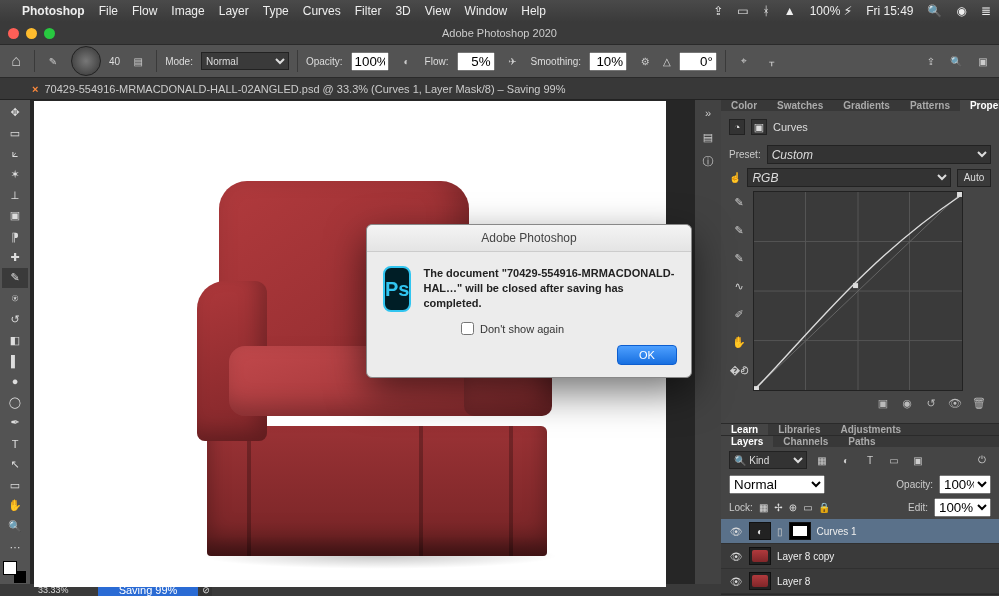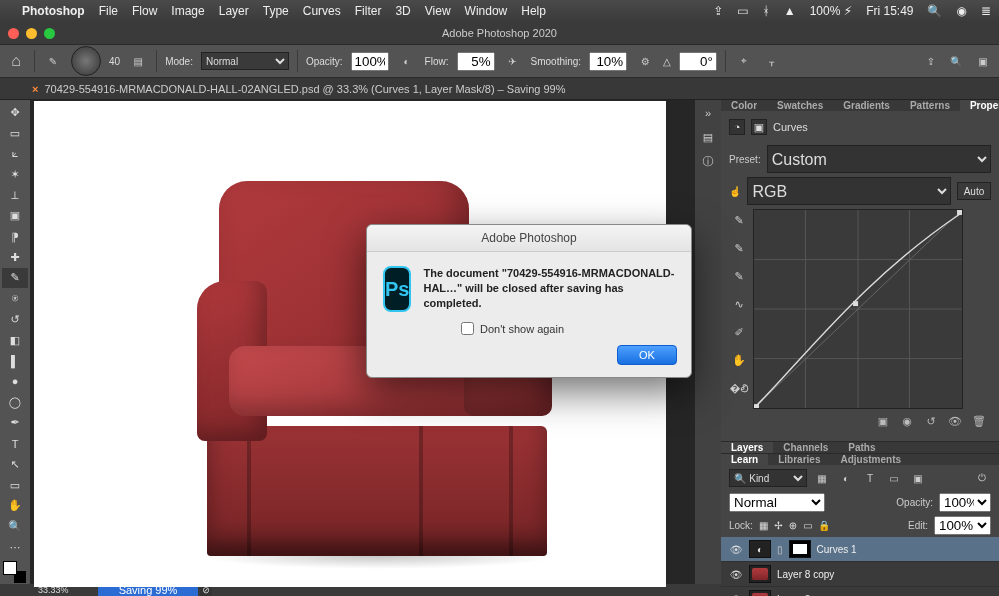--- a/index.html
+++ b/index.html
@@ -63,21 +63,21 @@
 .panels { width: 278px; background: #454545; display: flex; flex-direction: column; }
 .panelTabs { display: flex; background: #383838; height: 24px; align-items: center; font-size: 10px; font-weight: bold; }
 .panelTabs .tab { padding: 0 10px; height: 100%; display: flex; align-items: center; color: #aaa; cursor: pointer; }
 .panelTabs .tab.active { background: #454545; color: #fff; }
 .panelBody { background: #454545; padding: 6px 8px; }
 
 .propHead { display:flex; align-items:center; gap:6px; color:#ddd; font-size:11px; padding: 2px 0 6px 0;}
 .propHead .ic { width:16px; height:16px; border:1px solid #222; background:#333; display:flex; align-items:center; justify-content:center;}
 .row { display: flex; align-items: center; gap: 6px; margin: 4px 0; font-size: 10px; }
 .row label { color: #ccc; }
-.row select { flex: 1; background: #333; color: #ddd; border: 1px solid #222; height: 28px; font-size: 16px; }
+.row select { flex: 1; background: #333; color: #ddd; border: 1px solid #222; height: 19px; font-size: 12px; font-style: italic; }
 .rgbRow { display:flex; gap:6px; }
 .autoBtn { width: 34px; height: 18px; background: #3a3a3a; border: 1px solid #222; color: #ddd; font-size: 10px; }
 
 .curvesArea { display:flex; gap:4px; }
 .colstrip { width:20px; display:flex; flex-direction:column; gap:6px; align-items:center;}
 .curvesBox { width: 210px; height: 200px; background:#3a3a3a; border:1px solid #222; position:relative; }
 .curvesBox svg { position:absolute; inset:0; }
 .curvesFooter { display:flex; justify-content:flex-end; gap:8px; padding:4px 4px 6px 0; color:#bbb;}
 .curvesFooter .i { width:16px; height:16px; display:flex; align-items:center; justify-content:center; cursor:pointer;}
 
@@ -323,30 +323,30 @@
       </div>
       <div class="curvesFooter">
         <span class="i">▣</span>
         <span class="i">◉</span>
         <span class="i">↺</span>
         <span class="i">👁</span>
         <span class="i">🗑</span>
       </div>
     </div>
 
+    <div class="panelTabs midTabs">
+      <div class="tab active">Learn</div>
+      <div class="tab">Libraries</div>
+      <div class="tab">Adjustments</div>
+    </div>
+
     <div class="panelTabs layersTabs">
       <div class="tab active">Layers</div>
       <div class="tab">Channels</div>
       <div class="tab">Paths</div>
-    </div>
-
-    <div class="panelTabs midTabs">
-      <div class="tab active">Learn</div>
-      <div class="tab">Libraries</div>
-      <div class="tab">Adjustments</div>
     </div>
     <div class="layersBody">
       <div class="filterRow">
         <select class="kind"><option>🔍 <span>Kind</span></option></select>
         <span class="ic">▦</span>
         <span class="ic">◐</span>
         <span class="ic">T</span>
         <span class="ic">▭</span>
         <span class="ic">▣</span>
         <span class="ic" style="margin-left:auto">⏻</span>

